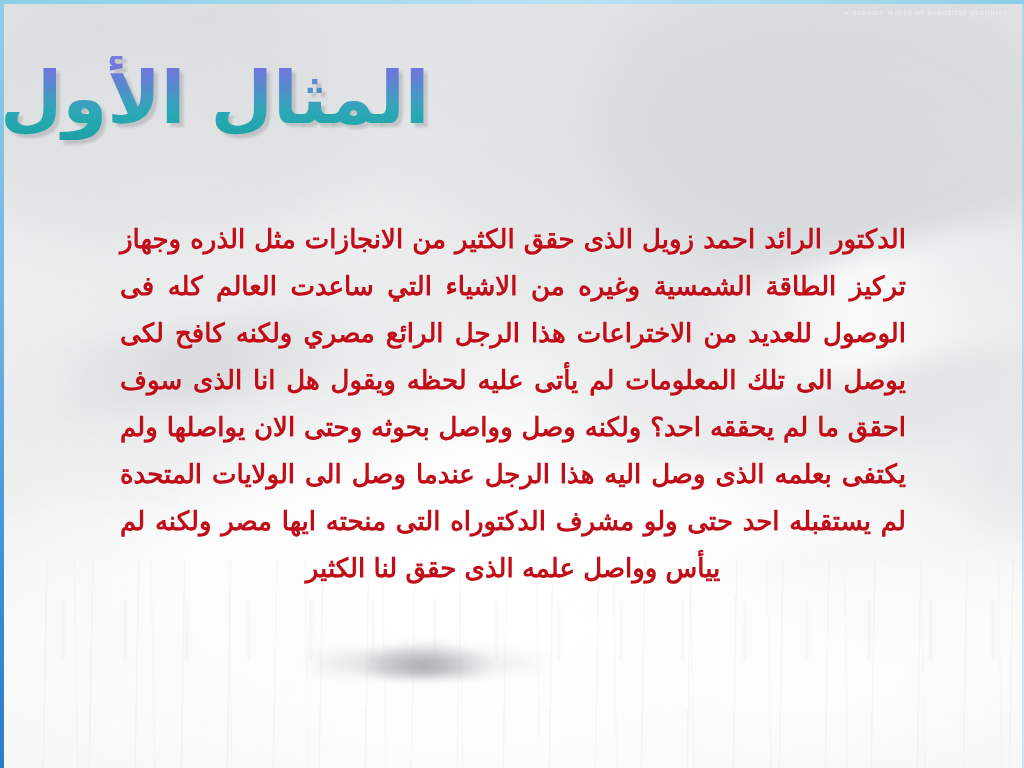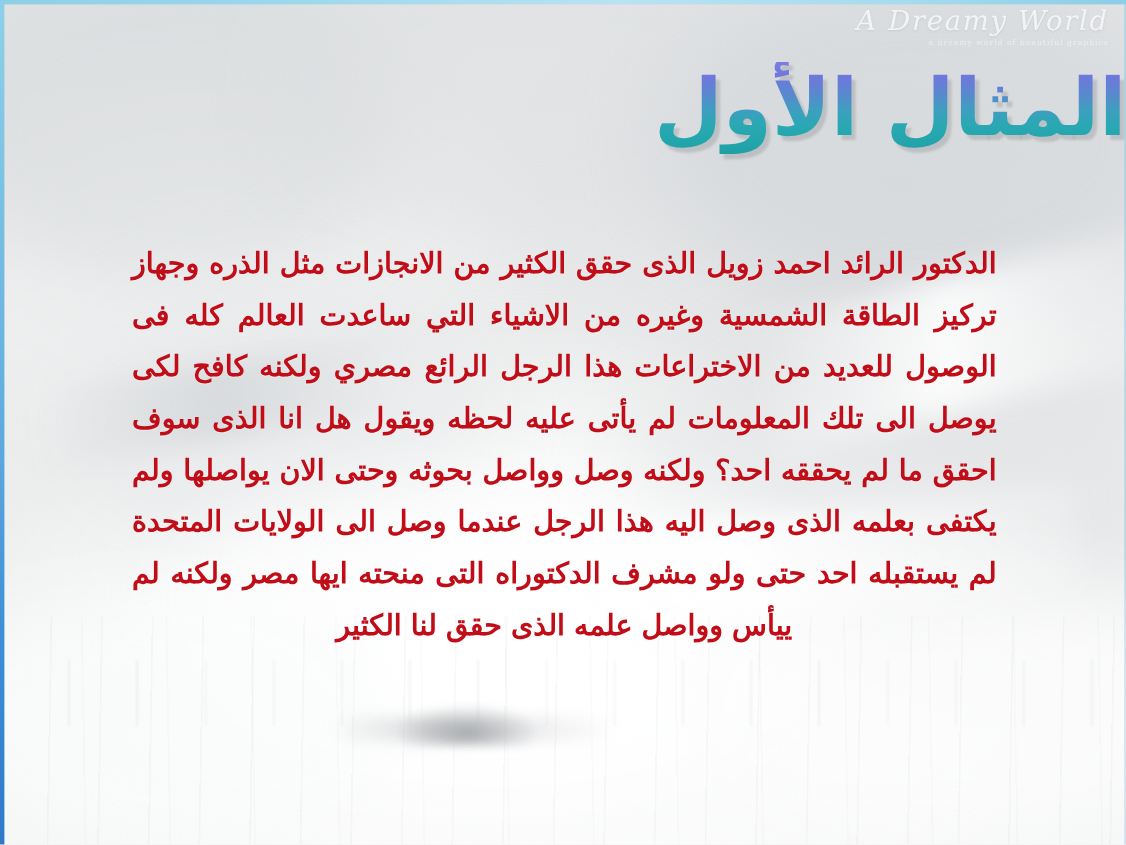--- a/index.html
+++ b/index.html
@@ -158,21 +158,21 @@
     color: rgba(255,255,255,0.50);
     margin-top: 3px;
     white-space: nowrap;
   }
 
   
   .title-wrap {
     position: absolute;
     left: 0; right: 0;
     top: 52px;
-    text-align: right;
+    text-align: left;
     z-index: 4;
   }
   .title-stack {
     position: relative;
     display: inline-block;
   }
   .slide-title {
     position: relative;
     font-family: "DejaVu Sans", "Liberation Sans", sans-serif;
     font-weight: bold;
@@ -248,21 +248,20 @@
   <div class="bg-shape2"></div>
   <div class="bg-shape"></div>
   <div class="bg-texture"></div>
   <div class="bg-texture-top"></div>
 
   <div class="border-top"></div>
   <div class="border-left"></div>
   <div class="border-right"></div>
 
   <div class="watermark">
-    <div class="watermark-title">A Dreamy World</div>
     <div class="watermark-sub">a dreamy world of beautiful graphics</div>
   </div>
 
   <div class="title-wrap">
     <span class="title-stack">
       <span class="title-shadow">المثال الأول</span>
       <span class="slide-title">المثال الأول</span>
     </span>
   </div>
 

